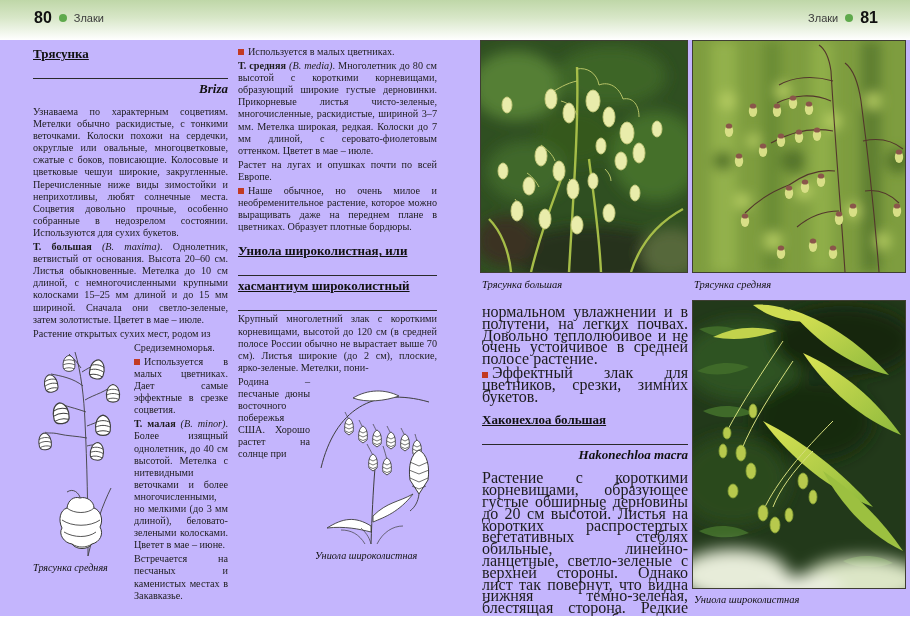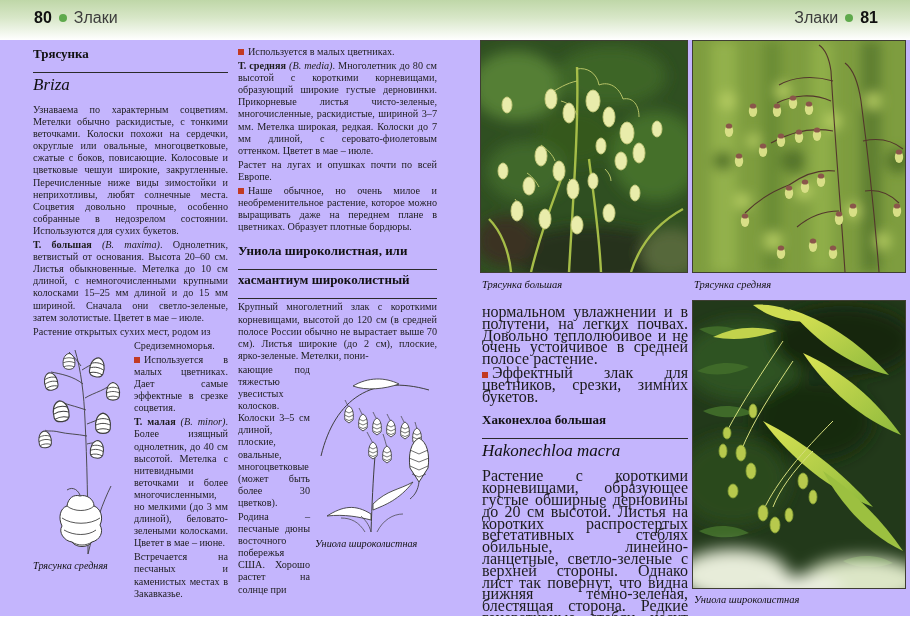--- a/index.html
+++ b/index.html
@@ -7,29 +7,29 @@
           font-family:"Liberation Serif",serif;color:#1c1c1c;}
   
   .hdr-band{position:absolute;left:0;top:0;width:910px;height:40px;
             background:linear-gradient(180deg,#bfd7a8 0%,#d8e7c8 45%,#ffffff 100%);}
   .hdr{position:absolute;top:9px;display:flex;align-items:center;gap:7px;
        font-family:"Liberation Sans",sans-serif;}
   .hdr-l{left:34px;}
   .hdr-r{right:32px;}
   .pgnum{font-weight:bold;font-size:16px;color:#111;}
   .dot{width:8px;height:8px;border-radius:50%;background:#5ea94c;display:inline-block;}
-  .sect{font-size:16px;color:#3c3c3c;}
+  .sect{font-size:11px;color:#3c3c3c;}
   
   .col{position:absolute;top:46px;}
   #c1{left:33px;width:195px;}
   #c2{left:238px;width:199px;}
   #rc{left:482px;top:306px;width:206px;}
   h2{margin:0 0 2px 0;font-size:13px;line-height:16px;font-weight:bold;color:#111;}
-  h2 .tline{display:block;border-bottom:1px solid #2a2a2a;padding-bottom:10px;margin-bottom:2px;}
-  .latin{ text-align:left;font-weight:normal;font-style:italic;font-size:17px;
+  h2 .tline{display:block;border-bottom:1px solid #2a2a2a;padding-bottom:16px;margin-bottom:2px;text-decoration:underline;}
+  .latin{ text-align:right;font-weight:bold;font-style:italic;font-size:13px;
           margin:1px 0 9px 0;color:#111;}
   .latin .up{font-style:normal;}
   p.body{margin:0 0 2px 0;font-size:10.2px;line-height:12.1px;text-align:justify;}
   #rc p.body{font-size:16px;line-height:11.8px;}
   .lead{font-weight:bold;}
   .lat{font-style:italic;}
   .bullet{display:inline-block;width:6px;height:6px;background:#c23a23;margin-right:4px;}
   .gap{height:8px;}
   
   .wrap-row{display:flex;gap:5px;align-items:flex-start;}
@@ -135,21 +135,20 @@
     <div class="gap"></div>
     <h2>
       <span class="tline">Униола широколистная, или</span>
       <span class="tline">хасмантиум широколистный</span>
     </h2>
 
     <p class="body">Крупный многолетний злак с короткими корневищами, высотой до 120 см (в средней полосе России обычно не вырастает выше 70 см). Листья широкие (до 2 см), плоские, ярко-зеленые. Метелки, пони-</p>
 
     <div class="wrap-row">
       <div class="wtxt">
-        <p class="body">кающие под тяжестью увесистых колосков. Колоски 3–5 см длиной, плоские, овальные, многоцветковые (может быть более 30 цветков).</p>
         <p class="body">Родина – песчаные дюны восточного побережья США. Хорошо растет на солнце при</p>
       </div>
       <figure class="fig2">
         <svg width="122" height="172" viewBox="0 0 122 172" xmlns="http://www.w3.org/2000/svg">
           <defs>
             <g id="uspike">
               <path d="M0,-8 C-4,-6 -5,0 -4,6 L0,9 L4,6 C5,0 4,-6 0,-8 Z" fill="#ffffff" stroke="#3e3e3e" stroke-width="0.9"></path>
               <path d="M-4,-3 L0,-1 L4,-3 M-4.4,1 L0,3 L4.4,1 M-3.4,5 L0,6.6 L3.4,5" fill="none" stroke="#3e3e3e" stroke-width="0.7"></path>
             </g>
           </defs>

